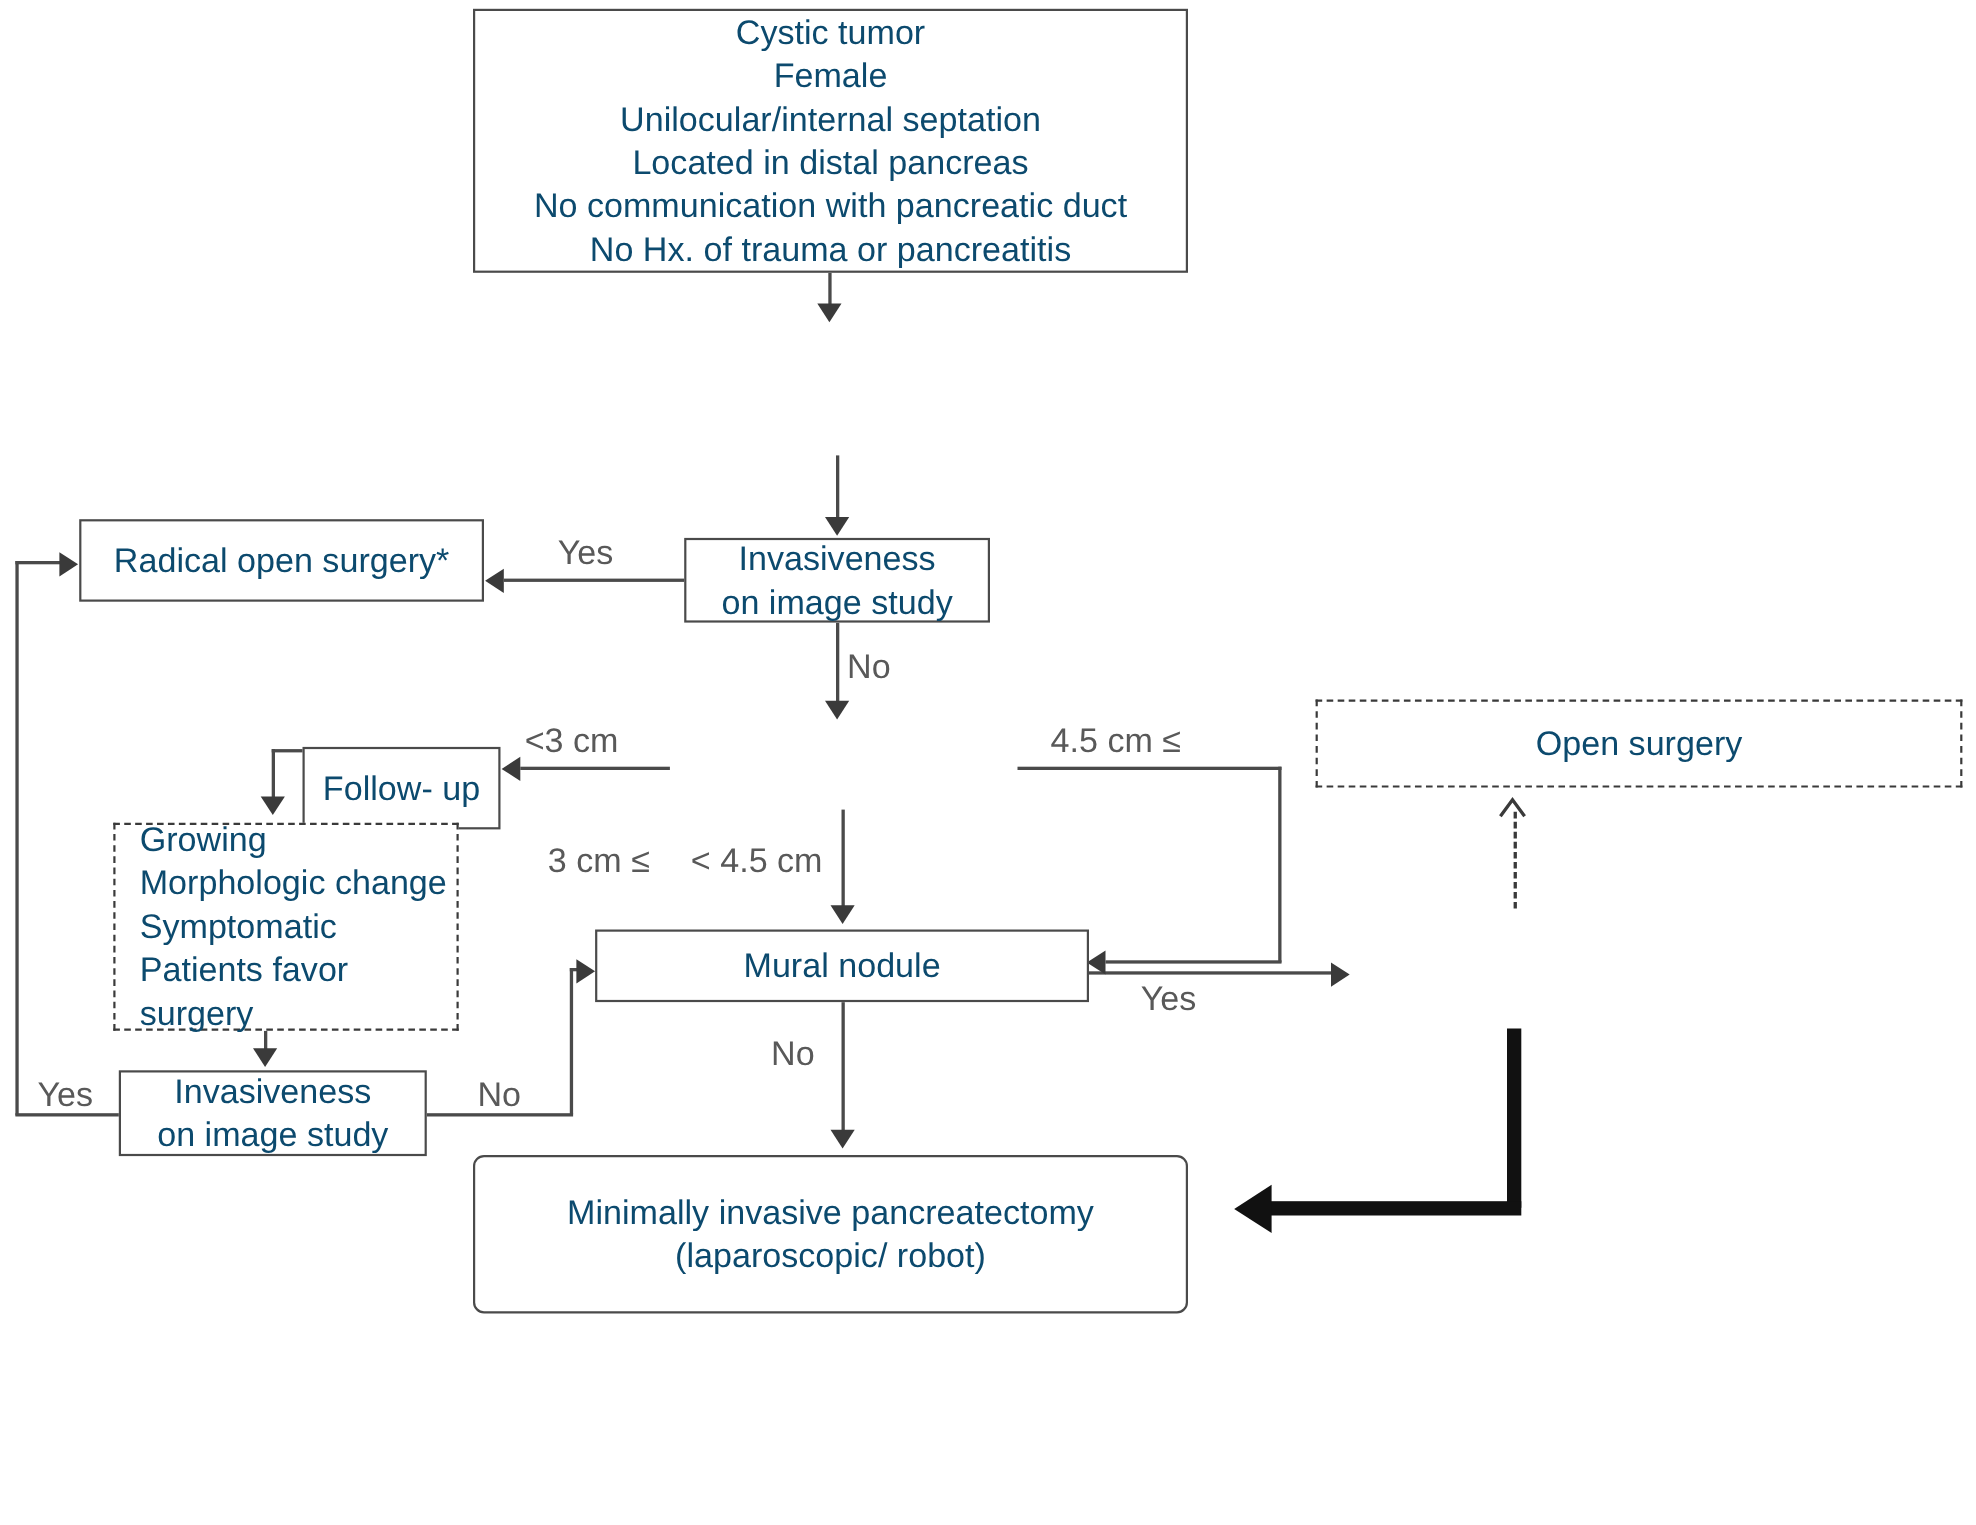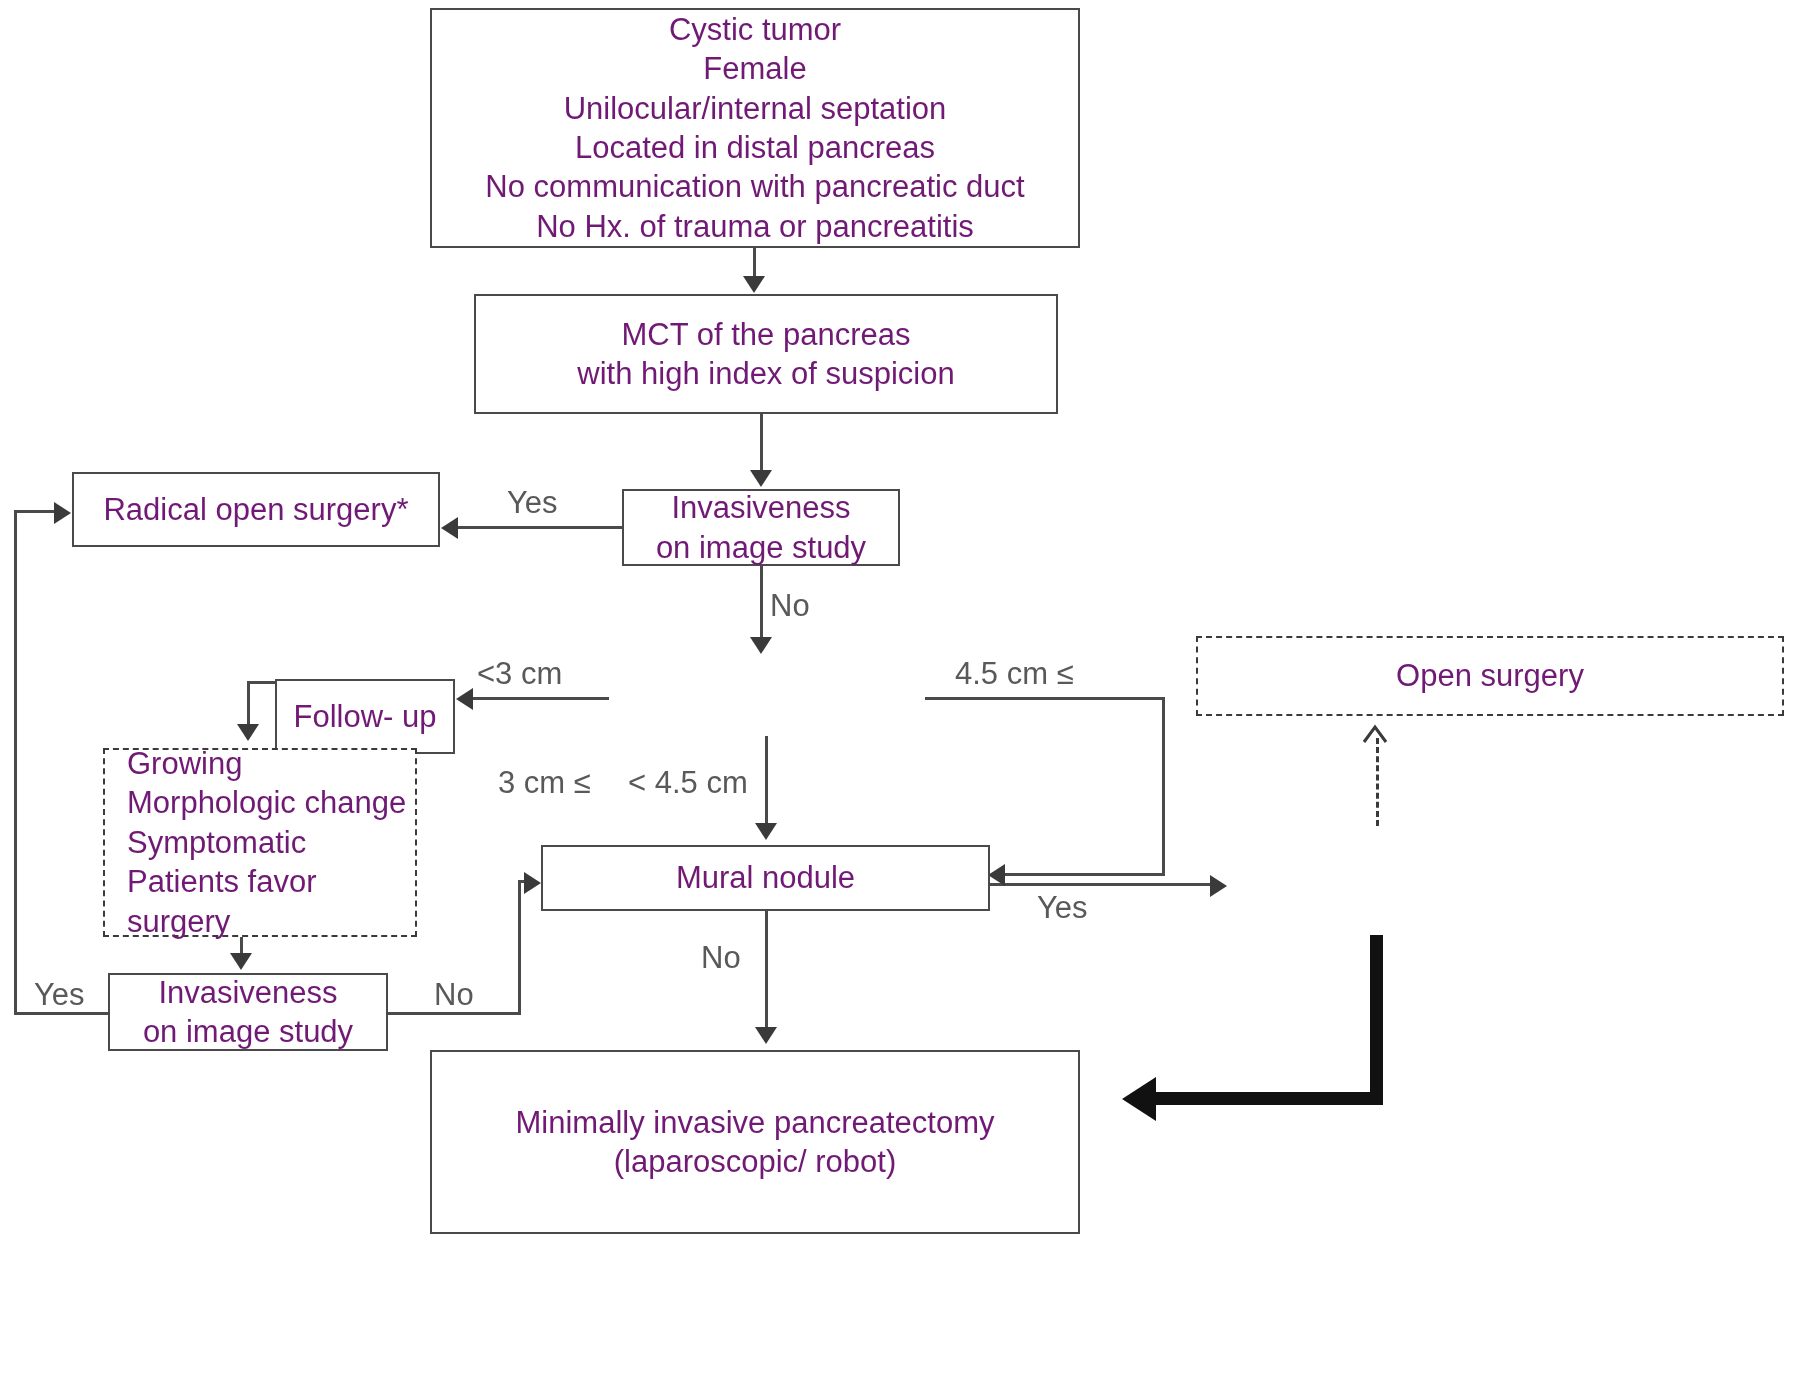--- a/index.html
+++ b/index.html
@@ -15,21 +15,21 @@
   .box{
     position:absolute;
     box-sizing:border-box;
     border:2px solid #4a4a4a;
     background:#ffffff;
     display:flex;
     flex-direction:column;
     align-items:center;
     justify-content:center;
     text-align:center;
-    color:#701a75;
+    color:#0c4a6e;
     font-size:31px;
     line-height:1.27;
     white-space:pre-line;
     z-index:3;
   }
   .box.dashed{
     border:2px dashed #3a3a3a;
   }
   .box.leftalign{
     align-items:flex-start;
@@ -102,22 +102,20 @@
 
 <div id="stage">
 
   <div class="box" style="left:430px;top:8px;width:650px;height:240px;">Cystic tumor
 Female
 Unilocular/internal septation
 Located in distal pancreas
 No communication with pancreatic duct
 No Hx. of trauma or pancreatitis</div>
 
-  <div class="box" style="left:474px;top:294px;width:584px;height:120px;">MCT of the pancreas
-with high index of suspicion</div>
 
   <div class="box" style="left:622px;top:489px;width:278px;height:77px;">Invasiveness
 on image study</div>
 
   <div class="box" style="left:72px;top:472px;width:368px;height:75px;">Radical open surgery*</div>
 
 
   <div class="box" style="left:275px;top:659px;width:180px;height:75px;margin-top:20px;">Follow- up</div>
 
   <div class="box dashed leftalign" style="left:103px;top:748px;width:314px;height:189px;">Growing
@@ -126,21 +124,21 @@
 Patients favor surgery</div>
 
   <div class="box" style="left:108px;top:973px;width:280px;height:78px;">Invasiveness
 on image study</div>
 
   <div class="box" style="left:541px;top:845px;width:449px;height:66px;">Mural nodule</div>
 
   <div class="box dashed" style="left:1196px;top:636px;width:588px;height:80px;">Open surgery</div>
 
 
-  <div class="box" style="left:430px;top:1050px;width:650px;height:184px;">Minimally invasive pancreatectomy
+  <div class="box" style="left:430px;top:1050px;width:650px;height:144px;border-radius:10px;">Minimally invasive pancreatectomy
 (laparoscopic/ robot)</div>
 
   <div class="lbl" style="left:507px;top:485px;">Yes</div>
   <div class="lbl" style="left:770px;top:588px;">No</div>
   <div class="lbl" style="left:477px;top:656px;">&lt;3 cm</div>
   <div class="lbl" style="left:955px;top:656px;">4.5 cm ≤</div>
   <div class="lbl" style="left:498px;top:765px;">3 cm ≤</div>
   <div class="lbl" style="left:628px;top:765px;">&lt; 4.5 cm</div>
   <div class="lbl" style="left:1037px;top:890px;">Yes</div>
   <div class="lbl" style="left:701px;top:940px;">No</div>

